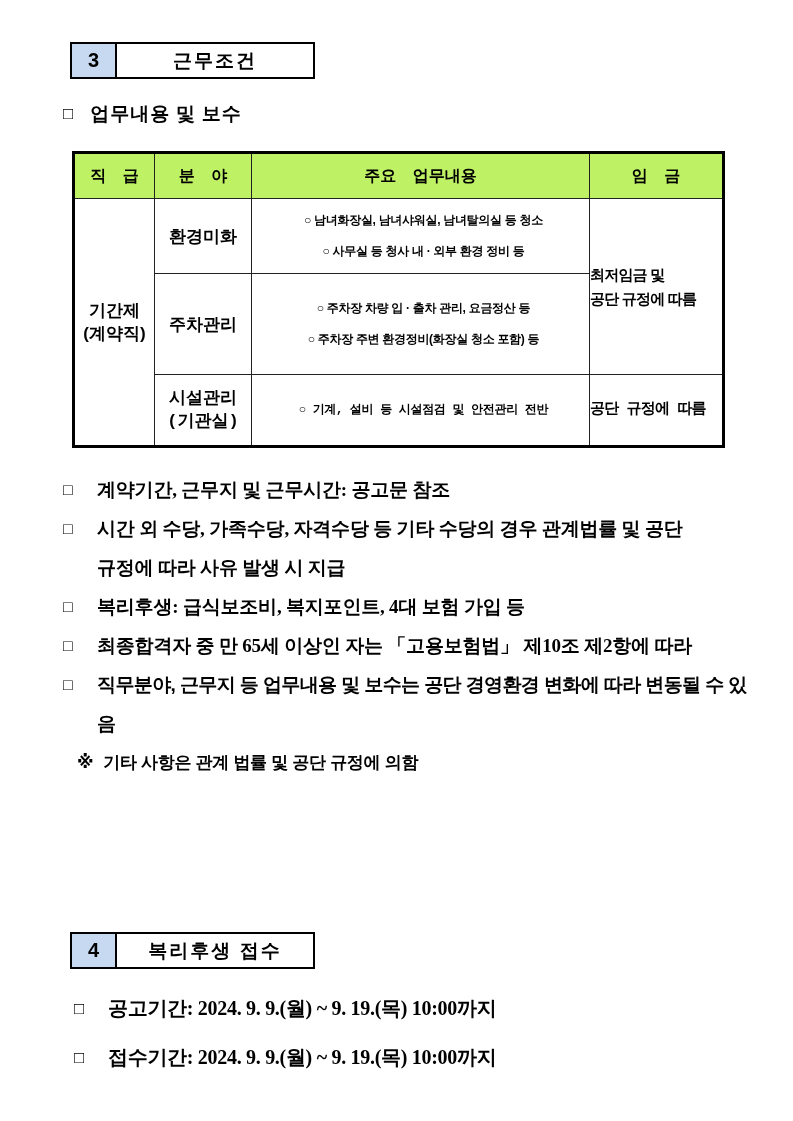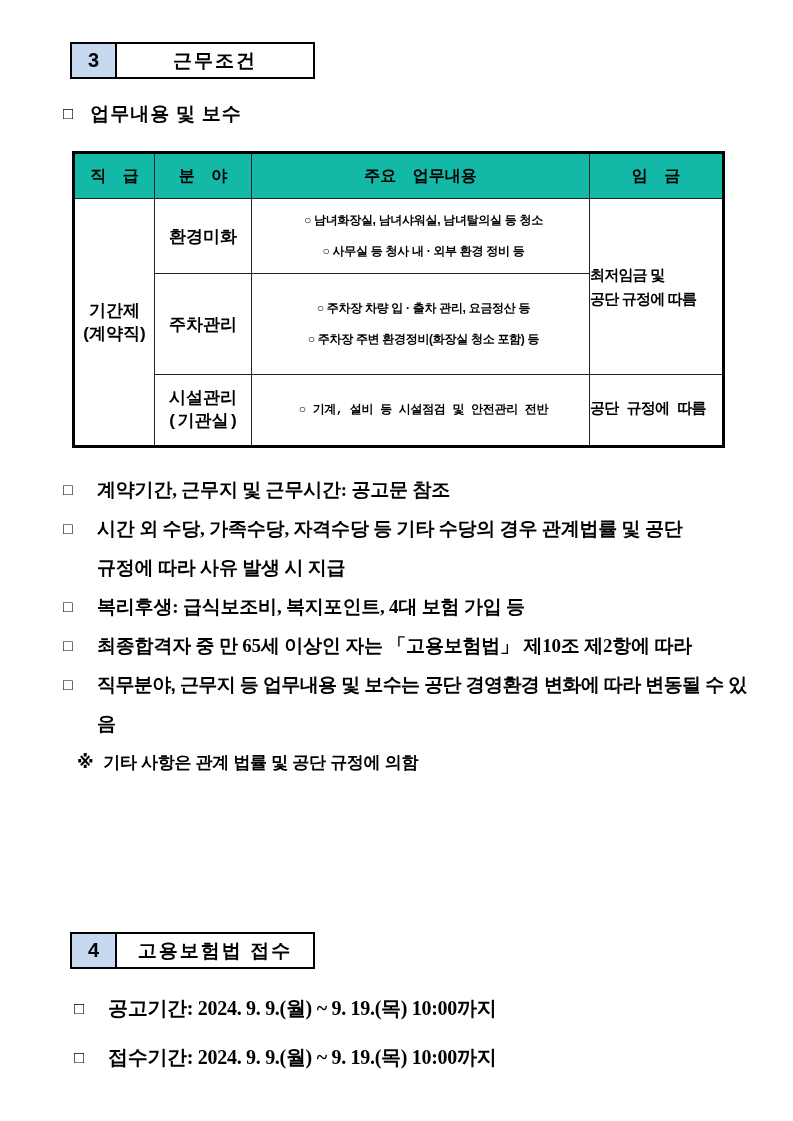--- a/index.html
+++ b/index.html
@@ -25,21 +25,21 @@
 
   
   .subsection { margin: 22px 0 0 63px; display: flex; align-items: center;
                 font-weight: bold; font-size: 19px; letter-spacing: 1px; }
   .subsection .marker { font-size: 17px; margin-right: 16px; font-weight: normal; }
 
   
   table.duty { margin: 24px 0 0 72px; border-collapse: collapse;
                table-layout: fixed; width: 650px; border: 3px solid #000; }
   table.duty th, table.duty td { border: 1.6px solid #222; }
-  table.duty th { height: 46px; background: #14b8a6; font-size: 16px;
+  table.duty th { height: 46px; background: #bef264; font-size: 16px;
                   font-weight: bold; word-spacing: 12px; }
   .col-rank  { width: 81px; }
   .col-field { width: 97px; }
   .col-task  { width: 338px; }
   .col-wage  { width: 134px; }
   td.center { text-align: center; vertical-align: middle;
               font-weight: bold; font-size: 17px; line-height: 23px; }
   td.task { text-align: center; vertical-align: middle;
             padding: 6px 4px 6px 10px; font-weight: bold; font-size: 12px;
             line-height: 31px; letter-spacing: -0.3px; }
@@ -158,21 +158,21 @@
     <span>직무분야, 근무지 등 업무내용 및 보수는 공단 경영환경 변화에 따라 변동될 수 있음</span>
   </div>
   <div class="footnote gothic">
     <span class="marker">※</span>
     <span>기타 사항은 관계 법률 및 공단 규정에 의함</span>
   </div>
 </div>
 
 <div class="section-box gothic" id="box4">
   <div class="num-cell">4</div>
-  <div class="title-cell">고용보험법 접수</div>
+  <div class="title-cell">복리후생 접수</div>
 </div>
 
 <div class="apply-list serif">
   <div class="apply-row">
     <span class="marker">□</span>
     <span>공고기간: 2024. 9. 9.(월) ~ 9. 19.(목) 10:00까지</span>
   </div>
   <div class="apply-row">
     <span class="marker">□</span>
     <span>접수기간: 2024. 9. 9.(월) ~ 9. 19.(목) 10:00까지</span>

